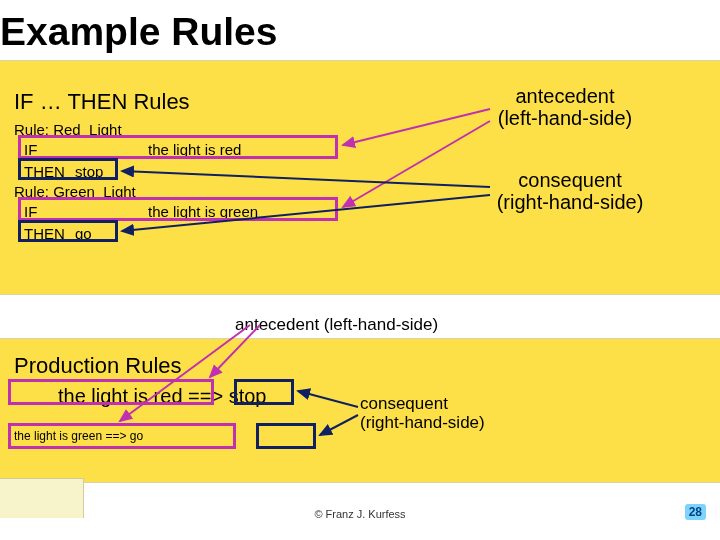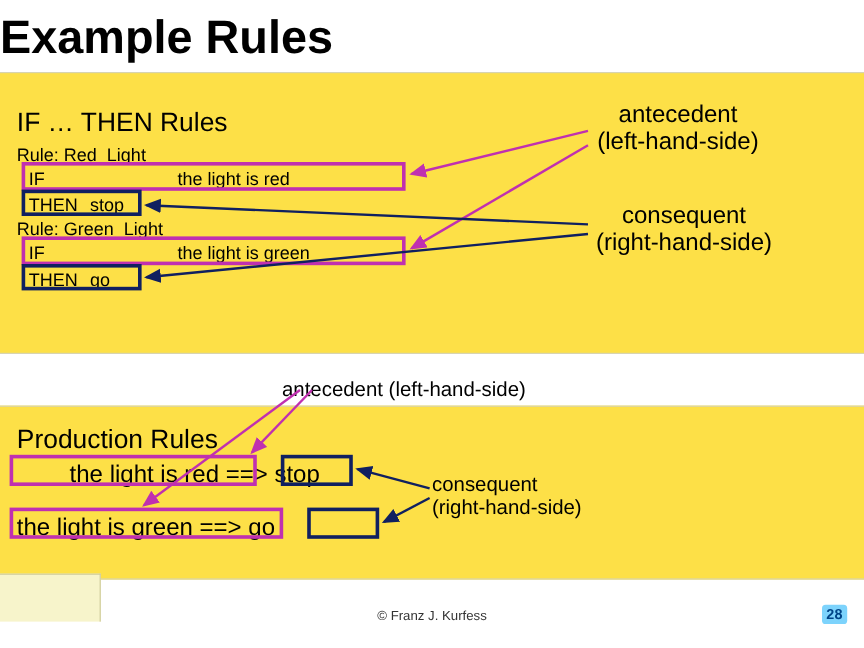--- a/index.html
+++ b/index.html
@@ -143,21 +143,21 @@
     <line x1="490" y1="134" x2="122" y2="170" stroke="#102060" stroke-width="2" marker-end="url(#arr-n)"></line>
   </svg>
 </div>
 
 <div class="panel-yellow panel2">
   <div class="rule-text" style="left:235px; top:-24px; font-size:17px;">antecedent (left-hand-side)</div>
 
   <div class="section-heading" style="left:14px; top:14px;">Production Rules</div>
 
   <div class="rule-text" style="left:14px; top:46px; font-size:20px;margin-left:44px;">the light is red ==&gt; stop</div>
-  <div class="rule-text" style="left:14px; top:90px; font-size:20px;">the light is green ==&gt; go</div>
+  <div class="rule-text" style="left:14px; top:90px; font-size:12px;">the light is green ==&gt; go</div>
 
   <div class="magenta-box" style="left:8px; top:40px; width:206px; height:26px;"></div>
   <div class="magenta-box" style="left:8px; top:84px; width:228px; height:26px;"></div>
 
   <div class="navy-box" style="left:234px; top:40px; width:60px; height:26px;"></div>
   <div class="navy-box" style="left:256px; top:84px; width:60px; height:26px;"></div>
 
   <div class="annotation" style="left:360px; top:56px; font-size:17px; text-align:left;">
     <span>consequent</span><br>
     <span>(right-hand-side)</span>

